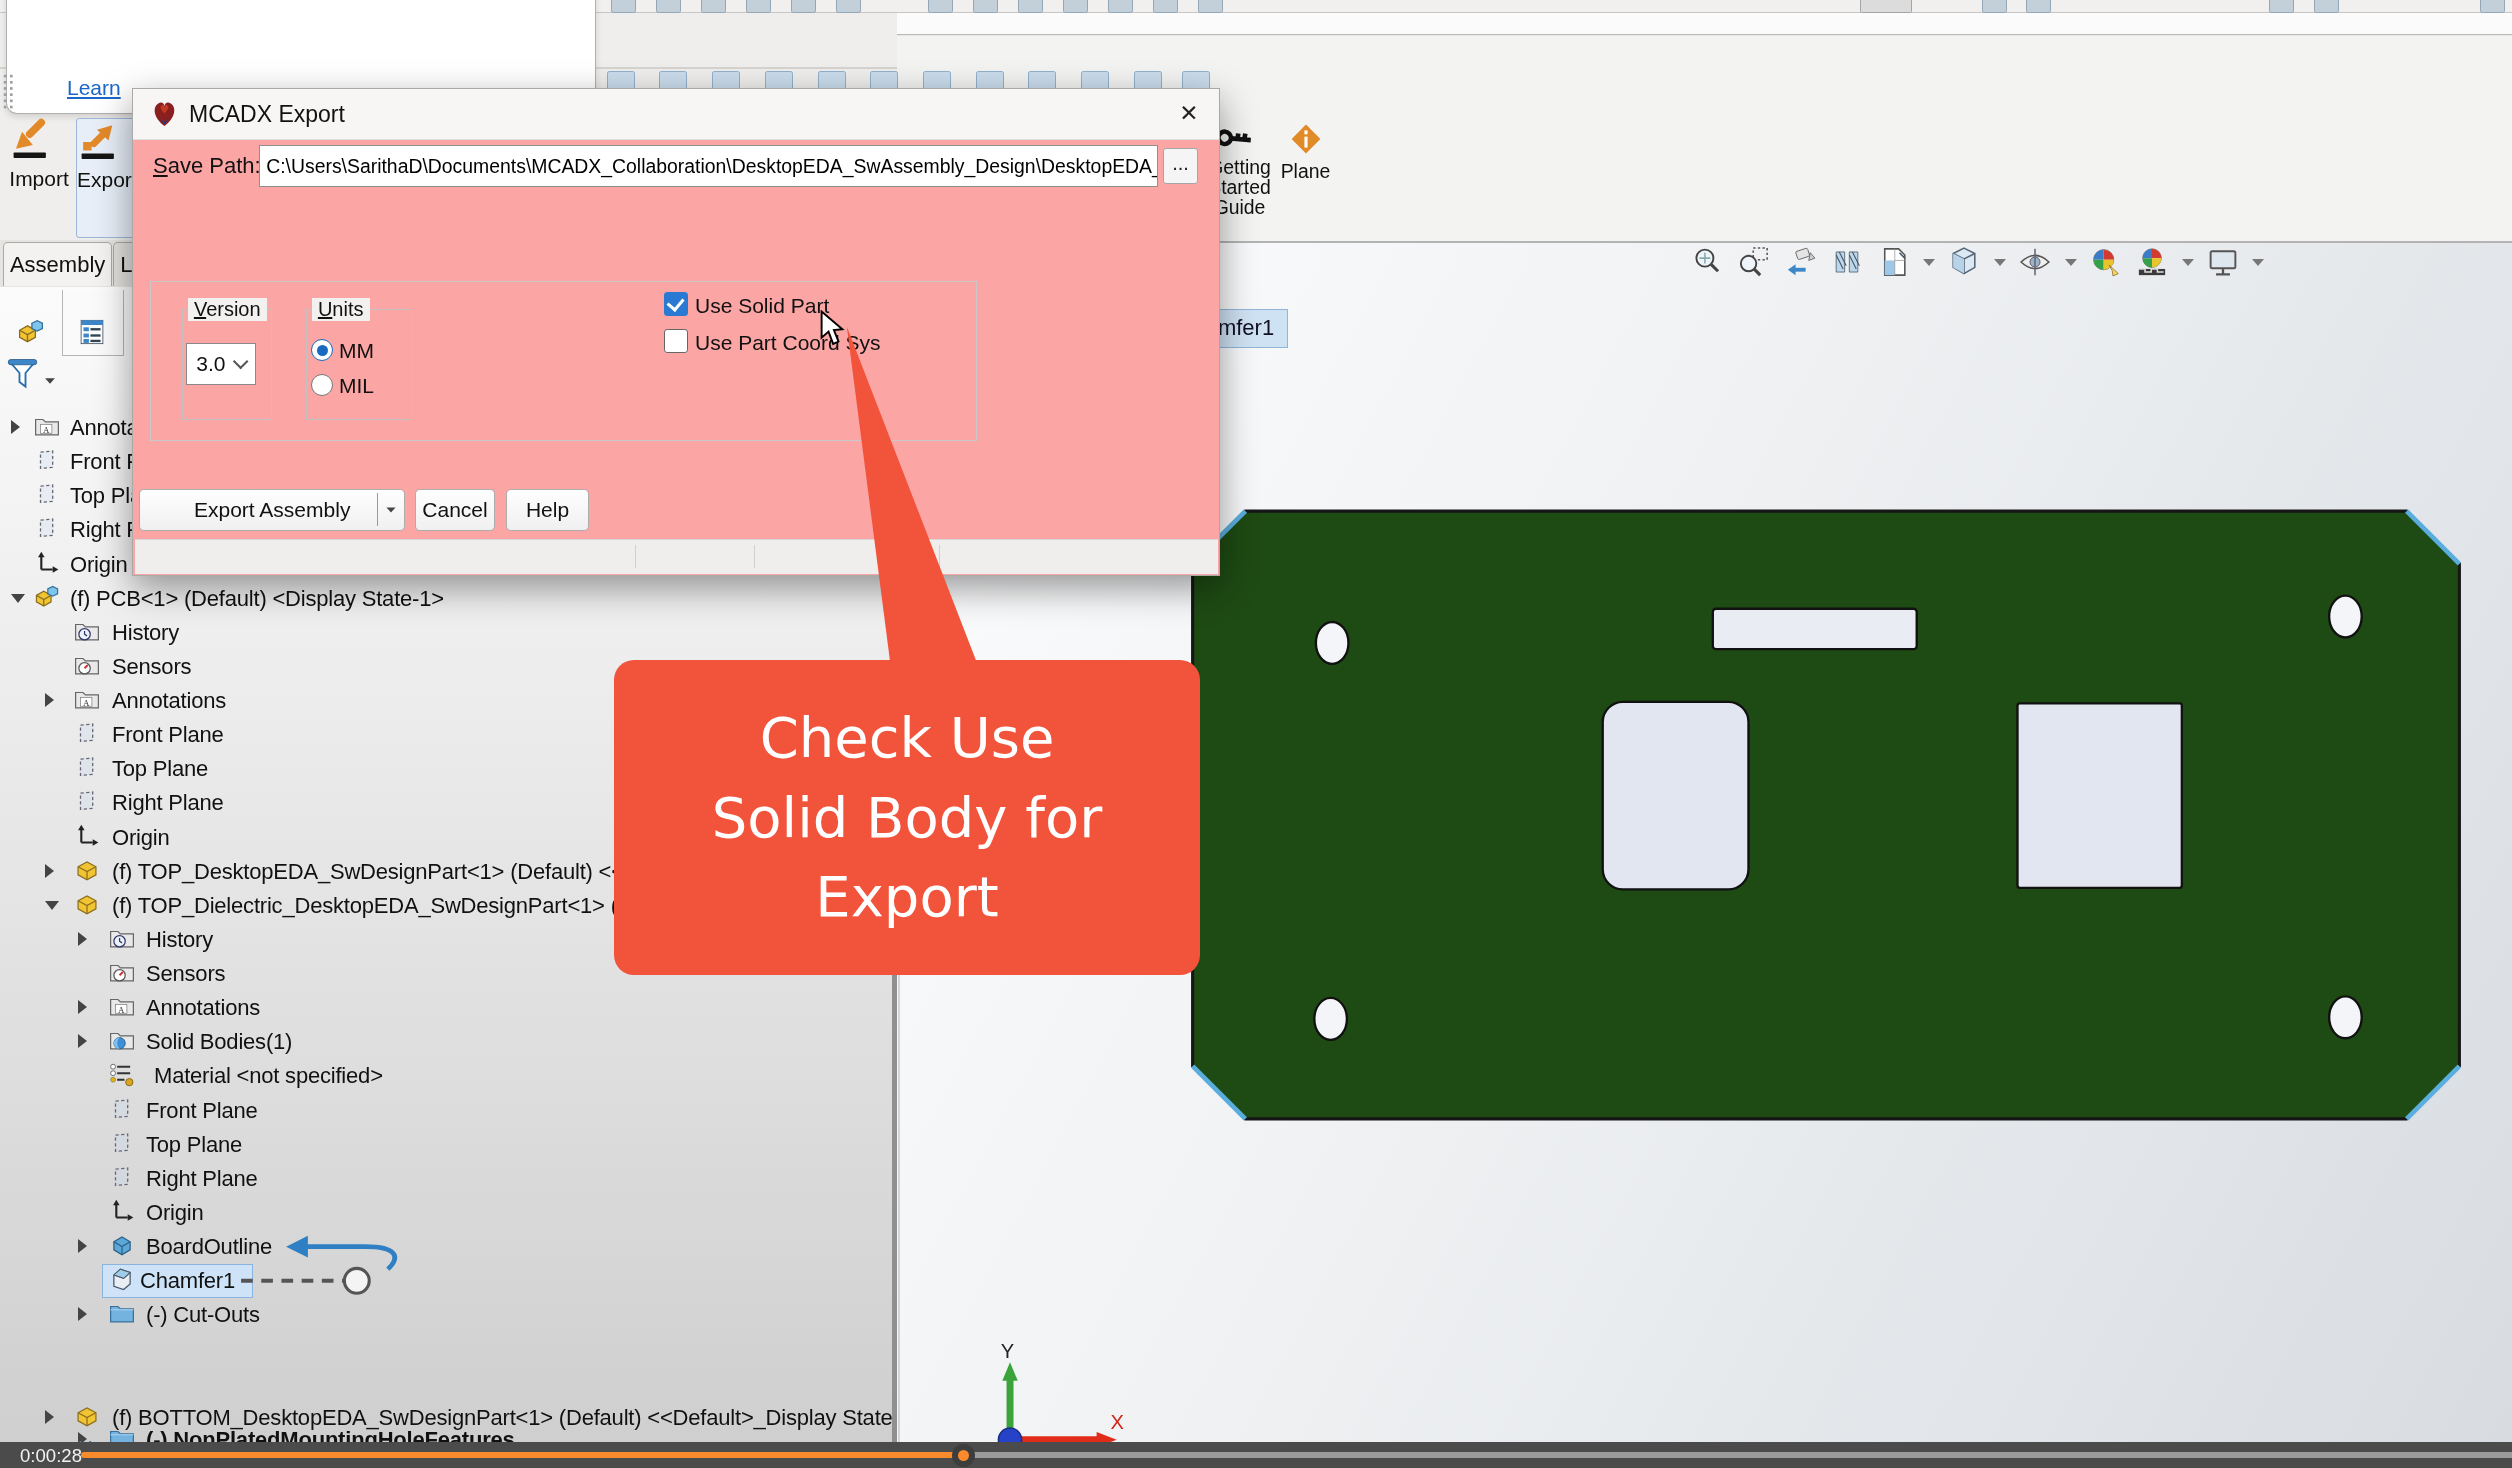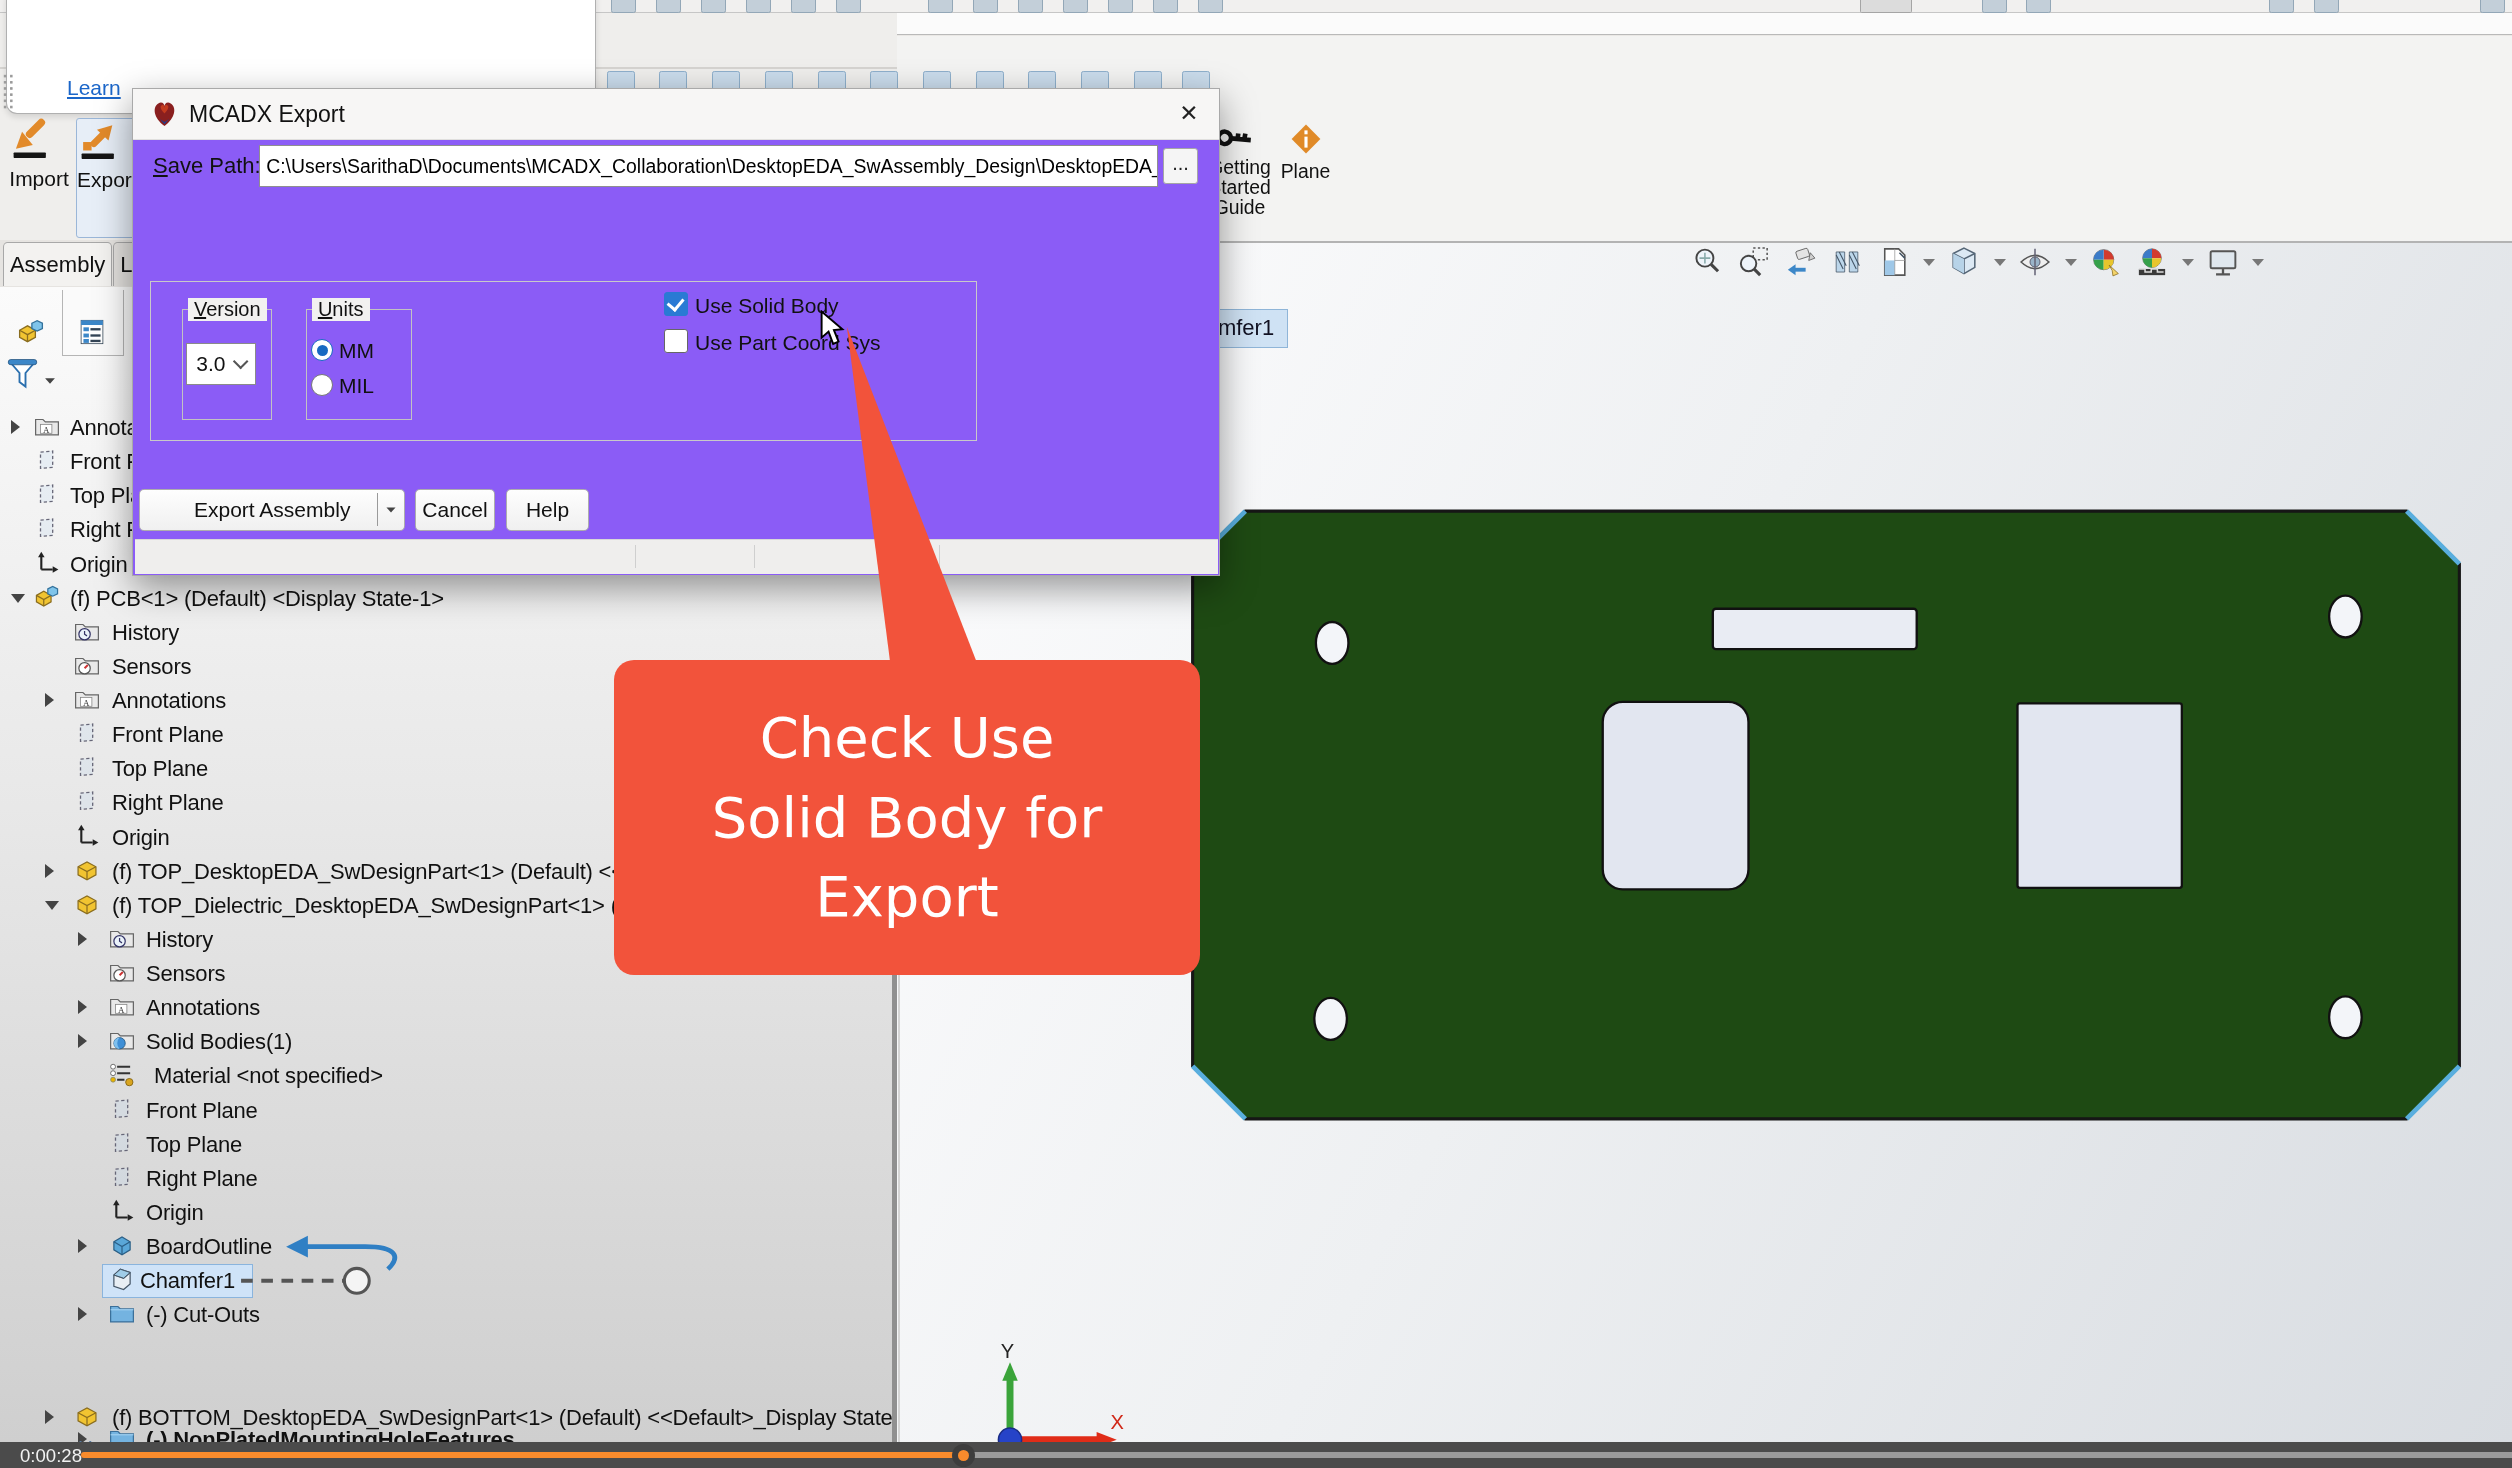--- a/index.html
+++ b/index.html
@@ -57,21 +57,21 @@
   #vpToolZone{left:897px;top:36px;width:1616px;height:206px;background:#f3f3f2;}
   #vpLine{left:897px;top:241px;width:1616px;height:1.6px;background:#b3b3b3;}
   #viewport{left:897px;top:243px;width:1616px;height:1199px;
             background:linear-gradient(118deg,#fdfdfe 0%,#eef0f2 45%,#d8dce1 100%);}
   #headsup{left:1691px;top:245px;display:flex;align-items:center;gap:12.4px;z-index:5;}
   .hicon svg{width:34px;height:34px;display:block;}
   .hcaret{width:0;height:0;border-left:6.2px solid transparent;border-right:6.2px solid transparent;border-top:7.8px solid #777;}
   #chamferTag{left:1204px;top:309px;width:82px;height:37px;background:#cfe2f4;border:1.6px solid #8fb5d8;
               font-size:22px;color:#112;line-height:36px;text-align:center;z-index:5;overflow:hidden;}
   
-  #dialog{left:132px;top:88px;width:1086px;height:486px;background:#8b5cf6;border:0.8px solid #a9a9a9;
+  #dialog{left:132px;top:88px;width:1086px;height:486px;background:#fca5a5;border:0.8px solid #a9a9a9;
           box-shadow:0 12.4px 34px rgba(0,0,0,.4);z-index:50;}
   #dlgTitle{left:0;top:0;width:1086px;height:50px;background:#f7f6f5;border-bottom:0.8px solid #e0dfdd;}
   #dlgTitleText{left:56px;top:11.6px;font-size:23px;color:#111;}
   #dlgClose{left:1039px;top:9.3px;width:34px;height:31px;text-align:center;font-size:23px;color:#222;line-height:31px;}
   #spLabel{left:20px;top:64px;font-size:22px;color:#111;}
   #spLabel::first-letter,#gbV .gblbl::first-letter,#gbU .gblbl::first-letter{text-decoration:underline;}
   #spBox{left:126px;top:56px;width:897px;height:40px;background:#fff;border:0.8px solid #8f8f8f;overflow:hidden;}
   #spText{left:6.2px;top:8.5px;font-size:19.4px;color:#000;white-space:nowrap;}
   #browseBtn{left:1030px;top:59px;width:33px;height:34px;background:#f5f5f5;border:0.8px solid #a5a5a5;border-radius:3.1px;
              text-align:center;font-size:20px;line-height:28px;color:#222;}
@@ -631,21 +631,21 @@
     <div class="abs" id="verSel">
       <span class="abs" id="verSelText">3.0</span>
       <span class="abs" id="verChev"></span>
     </div>
     <span class="radio radioOn abs" style="left:178px;top:250px;"></span>
     <span class="radLbl abs" style="left:206px;top:250px;">MM</span>
     <span class="radio abs" style="left:178px;top:285px;"></span>
     <span class="radLbl abs" style="left:206px;top:285px;">MIL</span>
 
     <span class="chk chkOn abs" style="left:531px;top:203px;"></span>
-    <span class="chkLbl abs" style="left:562px;top:205px;">Use Solid Body</span>
+    <span class="chkLbl abs" style="left:562px;top:205px;">Use Solid Part</span>
     <span class="chk abs" style="left:531px;top:240px;"></span>
     <span class="chkLbl abs" style="left:562px;top:242px;">Use Part Coord Sys</span>
 
     <div class="dlgBtn" id="btnExport">
       <span>Export Assembly</span>
       <span id="btnExportSep"></span>
       <span class="caretDown" id="btnExportCaret" style="transform:scale(0.65);"></span>
     </div>
     <div class="dlgBtn" id="btnCancel">Cancel</div>
     <div class="dlgBtn" id="btnHelp">Help</div>

